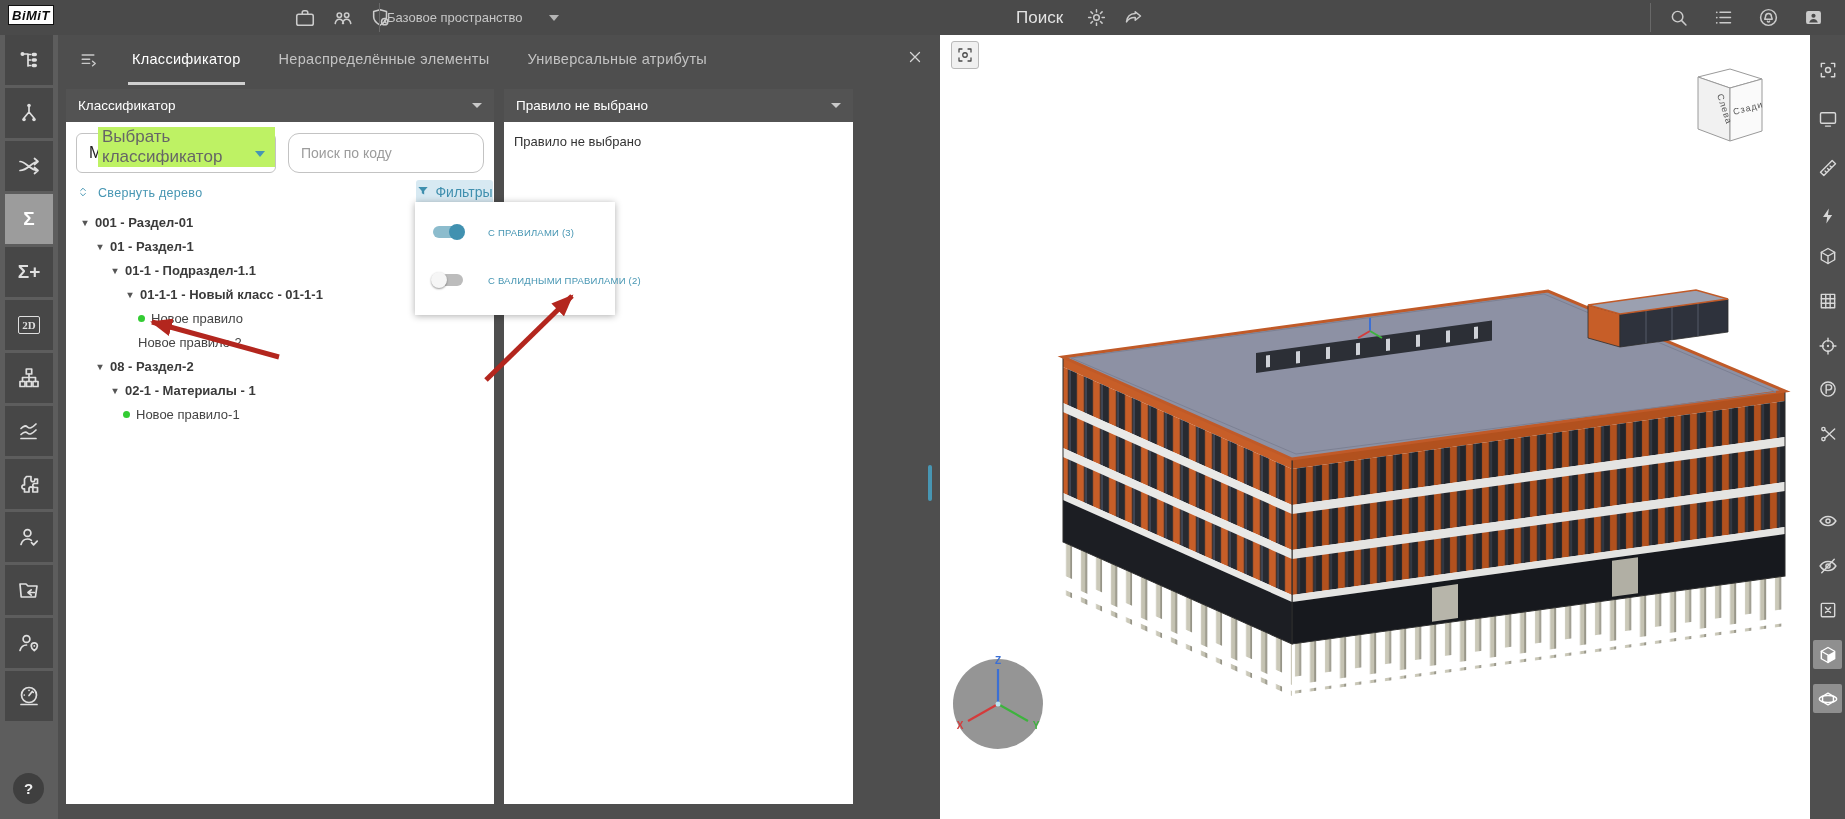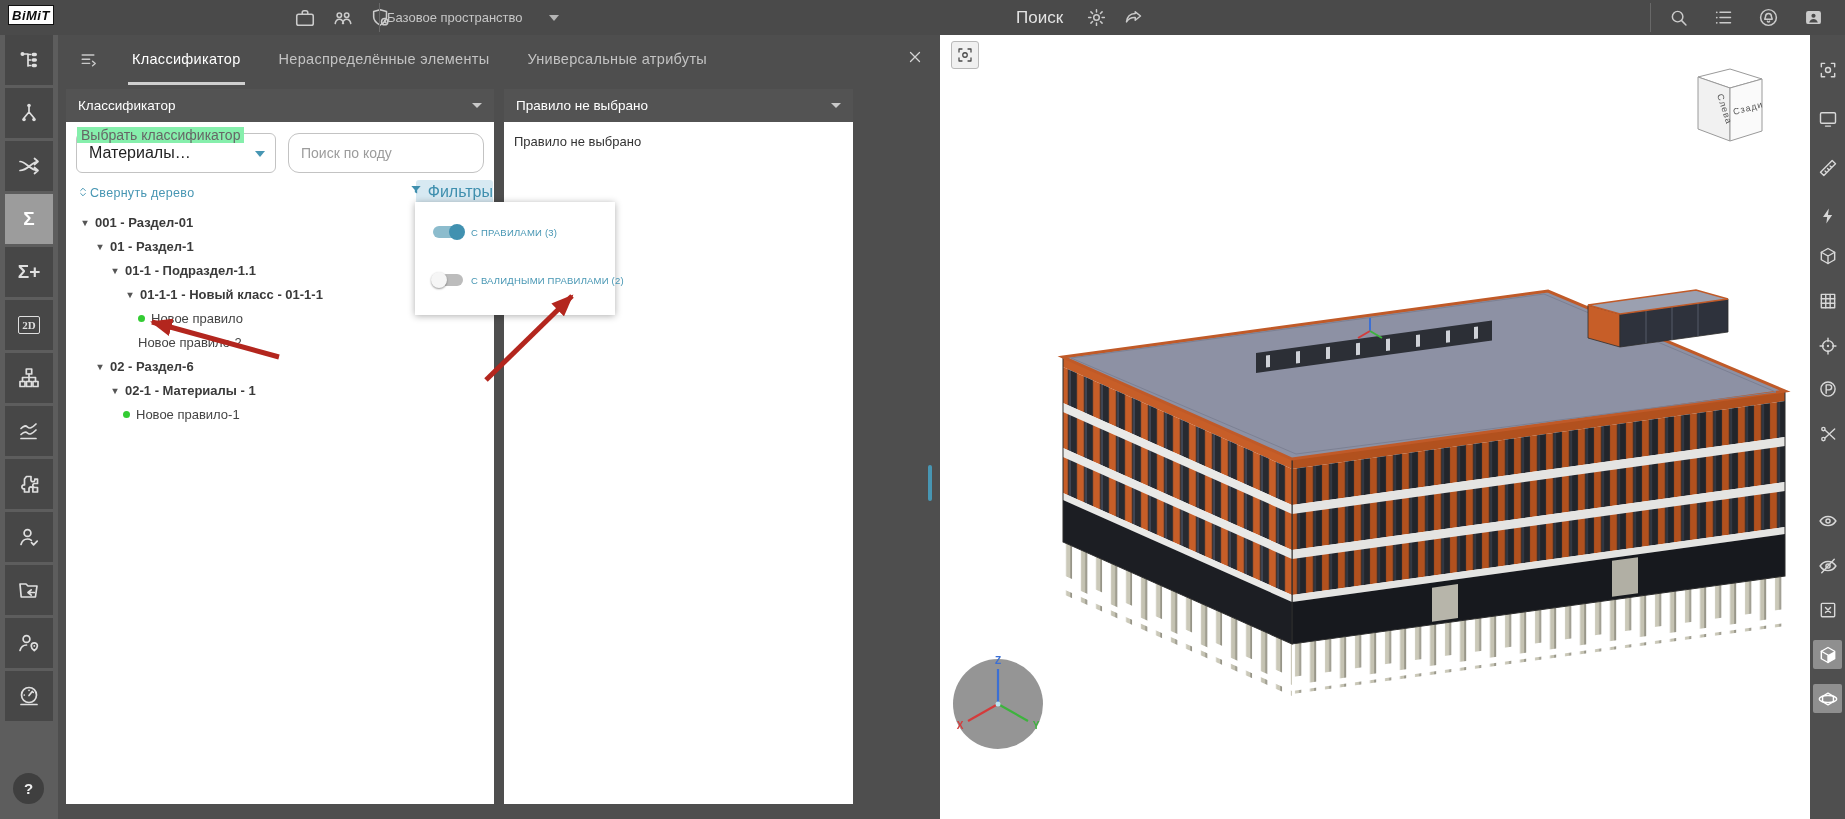--- a/index.html
+++ b/index.html
@@ -41,43 +41,43 @@
   .card{position:absolute;top:54px;height:715px;background:#fff;display:flex;flex-direction:column}
   #card1{left:8px;width:428px}
   #card2{left:446px;width:349px}
   .card-header{flex:none;height:33px;background:#535353;color:#fff;font-size:13.5px;display:flex;
                align-items:center;justify-content:space-between;padding:0 12px;cursor:pointer}
   .hdr-caret{width:0;height:0;border-left:5px solid transparent;border-right:5px solid transparent;
              border-top:5px solid #c9c9c9}
   .card-body{position:relative;flex:1;background:#fff}
   .select-box{position:absolute;left:10px;top:11px;width:200px;height:40px;border:1px solid #c3c3c3;
               border-radius:6px;box-sizing:border-box;cursor:pointer}
-  .select-label{position:absolute;left:0;top:-7px;background:#86efac;padding:0 4px;font-size:14px;color:#666}
+  .select-label{position:absolute;left:21px;top:-7px;background:#bef264;padding:0 4px;font-size:17px;color:#666}
   .select-value{line-height:38px;padding-left:12px;font-size:16px;color:#222;white-space:nowrap;overflow:hidden}
   .select-caret{position:absolute;right:10px;top:17px;width:0;height:0;border-left:5px solid transparent;
                 border-right:5px solid transparent;border-top:6px solid #4796b3}
   .search-input{position:absolute;left:222px;top:11px;width:196px;height:40px;border:1px solid #c3c3c3;
                 border-radius:11px;box-sizing:border-box;padding:0 12px;font-size:14px;color:#333;outline:none;
                 font-family:"Liberation Sans",sans-serif}
   .search-input::placeholder{color:#9c9c9c}
-  .collapse-link{position:absolute;left:10px;top:60px;height:22px;display:flex;align-items:center;
+  .collapse-link{position:absolute;left:10px;top:60px;height:22px;display:flex;align-items:center;gap:8px;
                  color:#4796b3;font-size:12.5px;letter-spacing:.3px;cursor:pointer}
   .filters-btn{position:absolute;left:350px;top:58px;width:77px;height:24px;background:#d7e9f2;border-radius:3px;
-               color:#3f8fae;font-size:16px;display:flex;align-items:center;justify-content:flex-end;gap:5px;cursor:pointer}
+               color:#3f8fae;font-size:14px;display:flex;align-items:center;justify-content:center;gap:5px;cursor:pointer}
   .tree{position:absolute;left:0;top:88px;right:0}
   .tree-row{height:24px;display:flex;align-items:center;font-size:13px;color:#444;cursor:pointer}
   .tree-row.section{font-weight:bold;color:#3a3a3a}
   .tcaret{width:14px;font-size:10px;color:#555;margin-right:3px;text-align:center}
   .tdot{width:7px;height:7px;border-radius:50%;background:#33cc33;margin-right:6px;flex:none}
   .empty-text{position:absolute;left:10px;top:12px;font-size:13px;color:#333}
   .drag-handle{position:absolute;left:870px;top:430px;width:4px;height:36px;background:#4796b3;border-radius:2px;cursor:ew-resize}
   
   .popup{position:absolute;left:415px;top:202px;width:200px;height:113px;background:#fff;z-index:40;
          box-shadow:0 1px 7px rgba(0,0,0,.32)}
-  .toggle-row{position:absolute;left:18px;display:flex;align-items:center;gap:8px;cursor:pointer}
+  .toggle-row{position:absolute;left:18px;display:flex;align-items:center;gap:25px;cursor:pointer}
   .switch{position:relative;width:30px;height:12px;border-radius:6px;flex:none}
   .switch .knob{position:absolute;top:-2px;width:16px;height:16px;border-radius:50%}
   .switch.on{background:#8cbccd}
   .switch.on .knob{right:-2px;background:#4191b0}
   .switch.off{background:#bcbcbc}
   .switch.off .knob{left:-2px;background:#f6f6f6;box-shadow:0 1px 2px rgba(0,0,0,.4)}
   .toggle-label{font-size:9.5px;color:#4796b3;letter-spacing:.2px;white-space:nowrap}
   
   .arrows{position:absolute;left:0;top:0;width:1845px;height:819px;z-index:50;pointer-events:none}
   
@@ -326,21 +326,21 @@
           </div>
           <div class="tree-row rule" style="padding-left: 72px;">
             <span class="tdot"></span>
             <span>Новое правило</span>
           </div>
           <div class="tree-row rule" style="padding-left: 72px;">
             <span>Новое правило-2</span>
           </div>
           <div class="tree-row section" style="padding-left: 27px;">
             <span class="tcaret">▾</span>
-            <span>02 - Раздел-6</span>
+            <span>08 - Раздел-2</span>
           </div>
           <div class="tree-row section" style="padding-left: 42px;">
             <span class="tcaret">▾</span>
             <span>02-1 - Материалы - 1</span>
           </div>
           <div class="tree-row rule" style="padding-left: 57px;">
             <span class="tdot"></span>
             <span>Новое правило-1</span>
           </div>
         </div>

